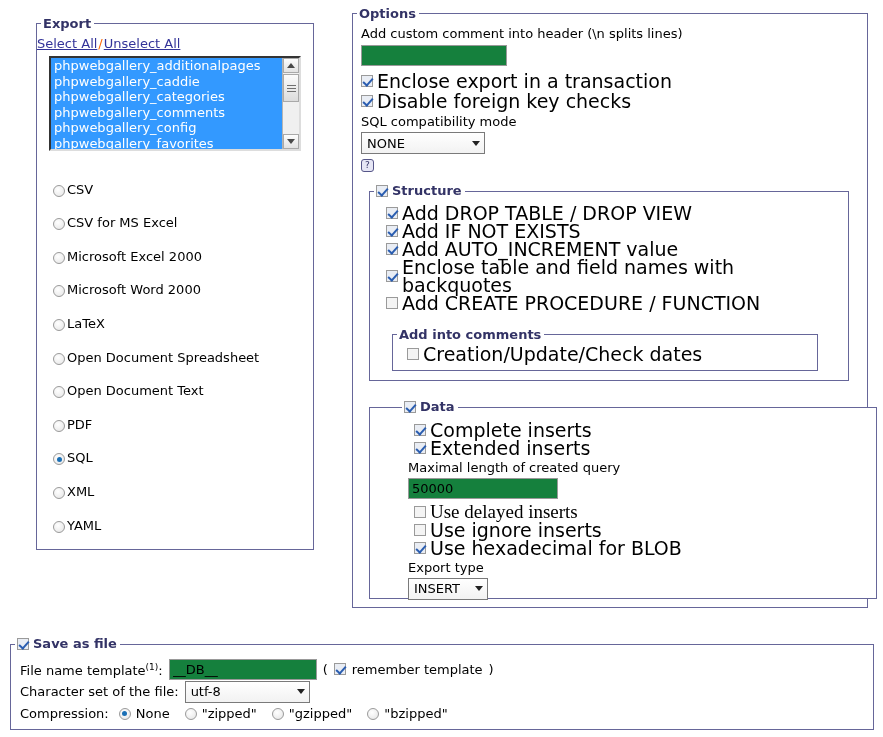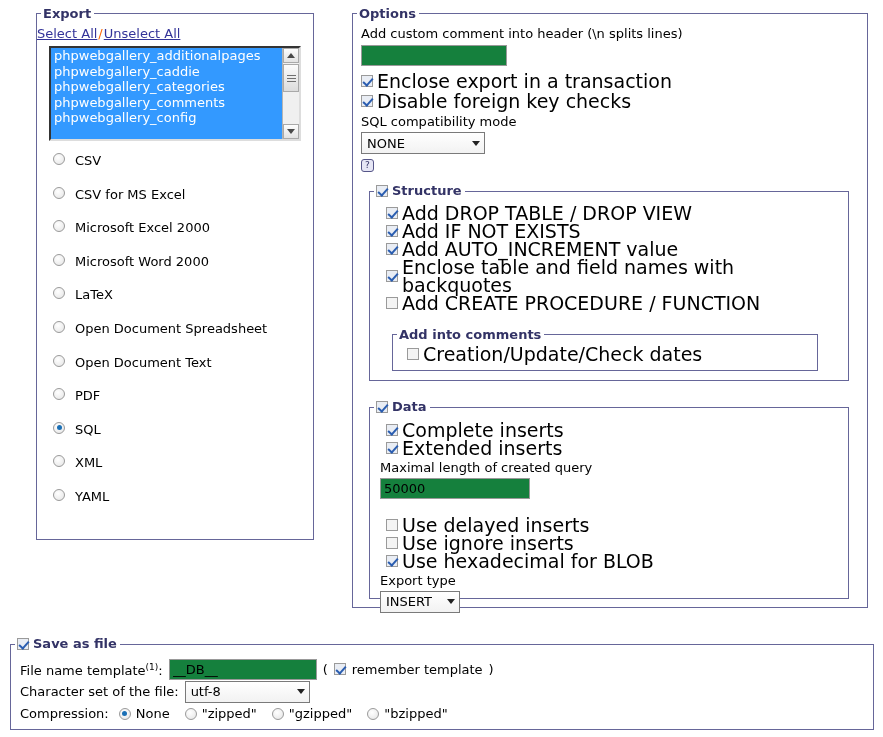--- a/index.html
+++ b/index.html
@@ -32,24 +32,24 @@
     padding: 0 3px 0 2px;
     margin-left: 4px;
   }
   legend .legend-inner {
     display: inline-flex;
     align-items: center;
     gap: 4px;
   }
 
   
-  #export-panel  { left: 36px;  top: 6px;   width: 276px; height: 532px; }
+  #export-panel  { left: 36px;  top: 16px;   width: 276px; height: 532px; }
   #options-panel { left: 352px; top: 6px;   width: 514px; height: 600px; }
   #structure-panel { left: 16px; top: 162px; width: 478px; height: 196px; }
-  #data-panel    { left: 16px;  top: 378px; width: 478px; height: 198px; }
+  #data-panel    { left: 16px;  top: 378px; width: 478px; height: 198px; padding-left: 28px; }
   #comments-panel{ left: 22px;  top: 127px; width: 424px; height: 42px; }
   #saveasfile-panel { left: 10px; top: 636px; width: 862px; height: 92px; }
 
   
   .selectall-row {
     text-align: left;
     padding-top: 5px;
     font-size: 13px;
   }
   .selectall-row a {
@@ -167,22 +167,22 @@
     width: 4px; height: 8px;
     border: solid #2a5db0;
     border-width: 0 2px 2px 0;
     transform: rotate(42deg);
   }
 
   
   .fmt-list { padding: 12px 0 0 16px; }
   .fmt-row {
     display: flex;
-    align-items: flex-start;
-    gap: 10px;
+    align-items: flex-end;
+    gap: 2px;
     height: 33.6px;
   }
   .fmt-row .lbl { font-size: 13px; }
 
   .cbrow {
     display: flex;
     align-items: center;
     gap: 4px;
     line-height: 18px;
     font-size: 19px;
@@ -248,20 +248,21 @@
     <a href="#">Select All</a><span class="sep">/</span><a href="#">Unselect All</a>
   </div>
 
   <div class="listbox">
     <div class="opts">
       <div class="opt">phpwebgallery_additionalpages</div>
       <div class="opt">phpwebgallery_caddie</div>
       <div class="opt">phpwebgallery_categories</div>
       <div class="opt">phpwebgallery_comments</div>
       <div class="opt">phpwebgallery_config</div>
+      <div class="opt">phpwebgallery_favorites</div>
     </div>
     <div class="scrollbar">
       <div class="sb-btn">
         <span class="sb-arrow up"></span>
       </div>
       <div class="sb-thumb">
         <span class="grip">
             <i></i>
             <i></i>
             <i></i>
@@ -405,21 +406,21 @@
         <span>Complete inserts</span>
       </div>
       <div class="cbrow">
         <span class="cb on"></span>
         <span>Extended inserts</span>
       </div>
 
       <div class="plain" style="margin-top:2px; margin-left:-6px;">Maximal length of created query</div>
       <input class="txtinput" style="width: 150px; margin: 2px 0px 0px -6px;" type="text" value="50000">
 
-      <div class="cbrow" style="margin-top:17px;">
+      <div class="cbrow" style="margin-top:4px;font-family:Liberation Serif, serif;">
         <span class="cb"></span>
         <span>Use delayed inserts</span>
       </div>
       <div class="cbrow">
         <span class="cb"></span>
         <span>Use ignore inserts</span>
       </div>
       <div class="cbrow">
         <span class="cb on"></span>
         <span>Use hexadecimal for BLOB</span>

